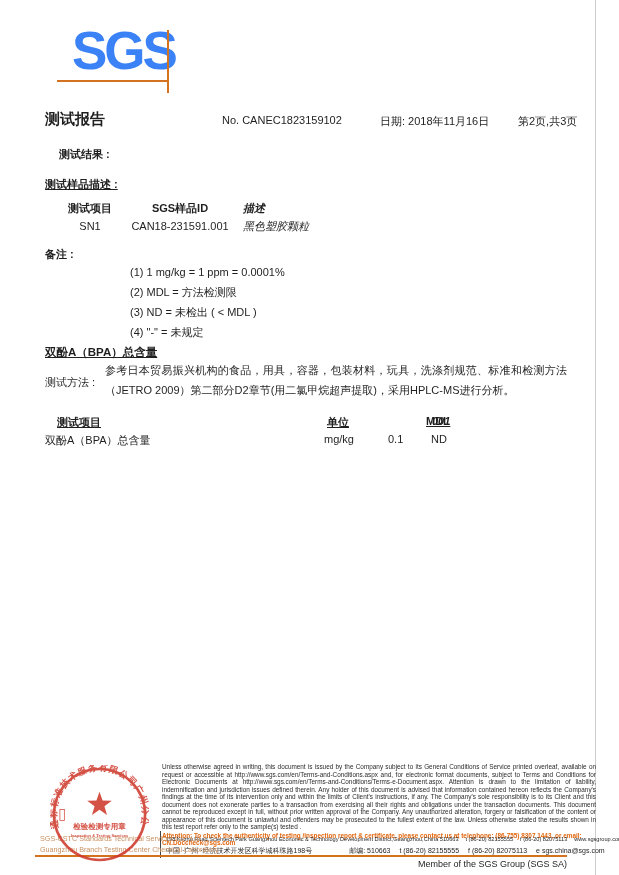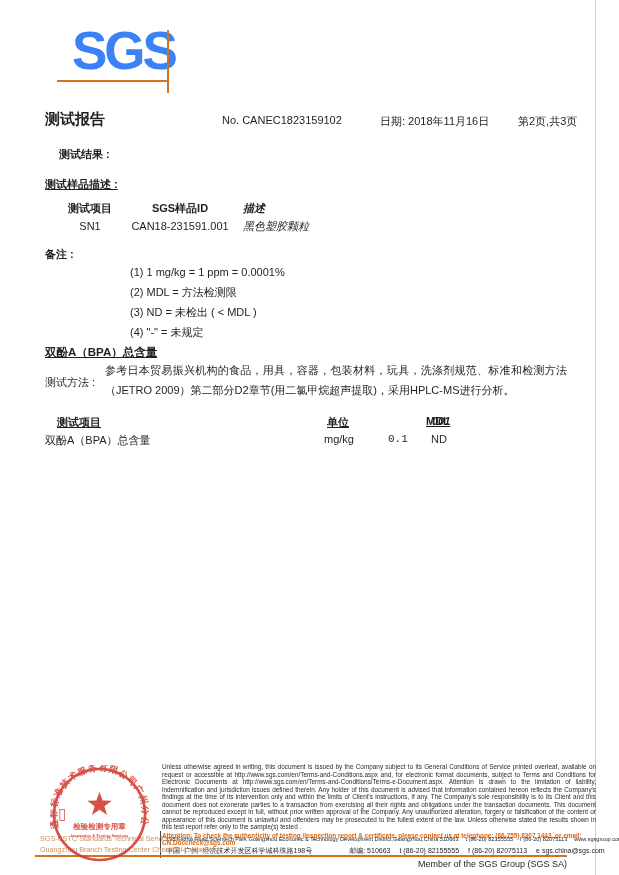--- a/index.html
+++ b/index.html
@@ -108,21 +108,21 @@
   <div class="bpa-heading">双酚A（BPA）总含量</div>
   <div class="method-label">测试方法 :</div>
   <div class="method-text">参考日本贸易振兴机构的食品，用具，容器，包装材料，玩具，洗涤剂规范、标准和检测方法（JETRO 2009）第二部分D2章节(用二氯甲烷超声提取)，采用HPLC-MS进行分析。</div>
 
   <div class="rt b u" style="left:57px; top:415px;">测试项目</div>
   <div class="rt b u" style="left:327px; top:415px;">单位</div>
   <div class="rt b u" style="left:382px; top:415px;padding-left:44px;">MDL</div>
   <div class="rt b u i" style="left:432px; top:415px;">001</div>
   <div class="rt" style="left:45px; top:433px;">双酚A（BPA）总含量</div>
   <div class="rt" style="left:324px; top:433px;">mg/kg</div>
-  <div class="rt" style="left:388px; top:433px;font-family:Liberation Mono, monospace;">0.1</div>
+  <div class="rt" style="left:388px; top:433px;">0.1</div>
   <div class="rt" style="left:431px; top:433px;">ND</div>
 
   <div class="legal">
     <div>Unless otherwise agreed in writing, this document is issued by the Company subject to its General Conditions of Service printed overleaf, available on request or accessible at http://www.sgs.com/en/Terms-and-Conditions.aspx and, for electronic format documents, subject to Terms and Conditions for Electronic Documents at http://www.sgs.com/en/Terms-and-Conditions/Terms-e-Document.aspx. Attention is drawn to the limitation of liability, indemnification and jurisdiction issues defined therein. Any holder of this document is advised that information contained hereon reflects the Company's findings at the time of its intervention only and within the limits of Client's instructions, if any. The Company's sole responsibility is to its Client and this document does not exonerate parties to a transaction from exercising all their rights and obligations under the transaction documents. This document cannot be reproduced except in full, without prior written approval of the Company. Any unauthorized alteration, forgery or falsification of the content or appearance of this document is unlawful and offenders may be prosecuted to the fullest extent of the law. Unless otherwise stated the results shown in this test report refer only to the sample(s) tested .</div>
     <div class="legal-attention">Attention: To check the authenticity of testing /inspection report &amp; certificate, please contact us at telephone: (86-755) 8307 1443, or email: CN.Doccheck@sgs.com</div>
   </div>
 
   <svg class="stamp" viewBox="0 0 100 100">
     <defs>
       <path id="stamp-arc" d="M 9.5 65 A 43.5 43.5 0 1 1 90.5 65" fill="none"></path>

